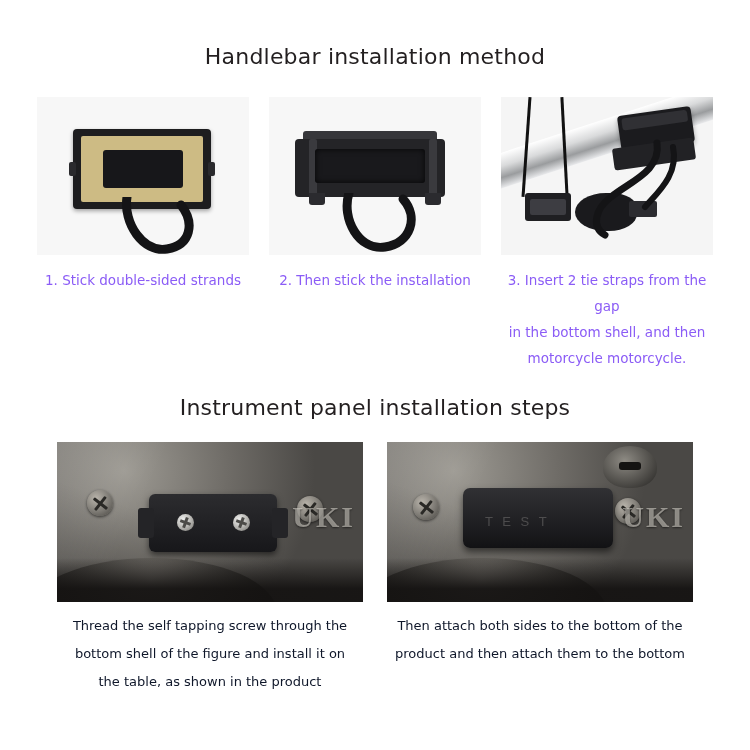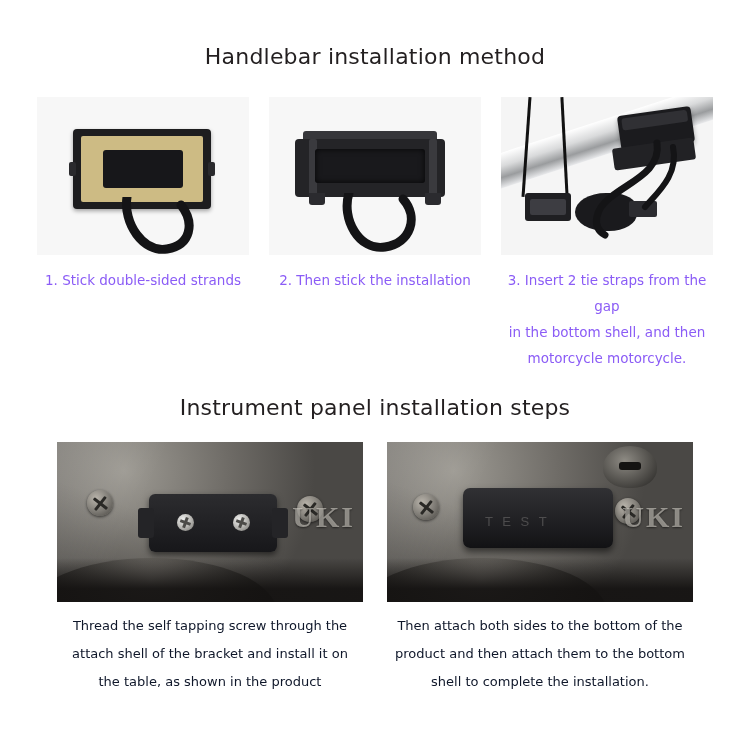--- a/index.html
+++ b/index.html
@@ -381,21 +381,21 @@
           <div class="bracket-ear-r"></div>
           <div class="screw" style="left:28px;"></div>
           <div class="screw" style="left:84px;"></div>
         </div>
         <div class="brand-text">UKI</div>
         <div class="wheel-arc"></div>
         <div class="i4-dark-bottom"></div>
       </div>
       <div class="caption-wide">
         <div>Thread the self tapping screw through the</div>
-        <div>attach shell of the bracket and install it on</div>
+        <div>bottom shell of the figure and install it on</div>
         <div>the table, as shown in the product</div>
       </div>
     </div>
 
     <div class="step-wide">
       <div class="photo-wide">
         <div class="i4-bg"></div>
         <div class="i4-metal-plate"></div>
         <div class="keyhole">
           <div class="keyhole-slot"></div>
@@ -405,19 +405,18 @@
         <div class="rubber-pad">
           <div class="rubber-emboss">T E S T</div>
         </div>
         <div class="brand-text">UKI</div>
         <div class="wheel-arc"></div>
         <div class="i4-dark-bottom"></div>
       </div>
       <div class="caption-wide">
         <div>Then attach both sides to the bottom of the</div>
         <div>product and then attach them to the bottom</div>
-        <div>shell to complete the installation.</div>
       </div>
     </div>
 
   </div>
 
 </div>
 
 </body></html>

